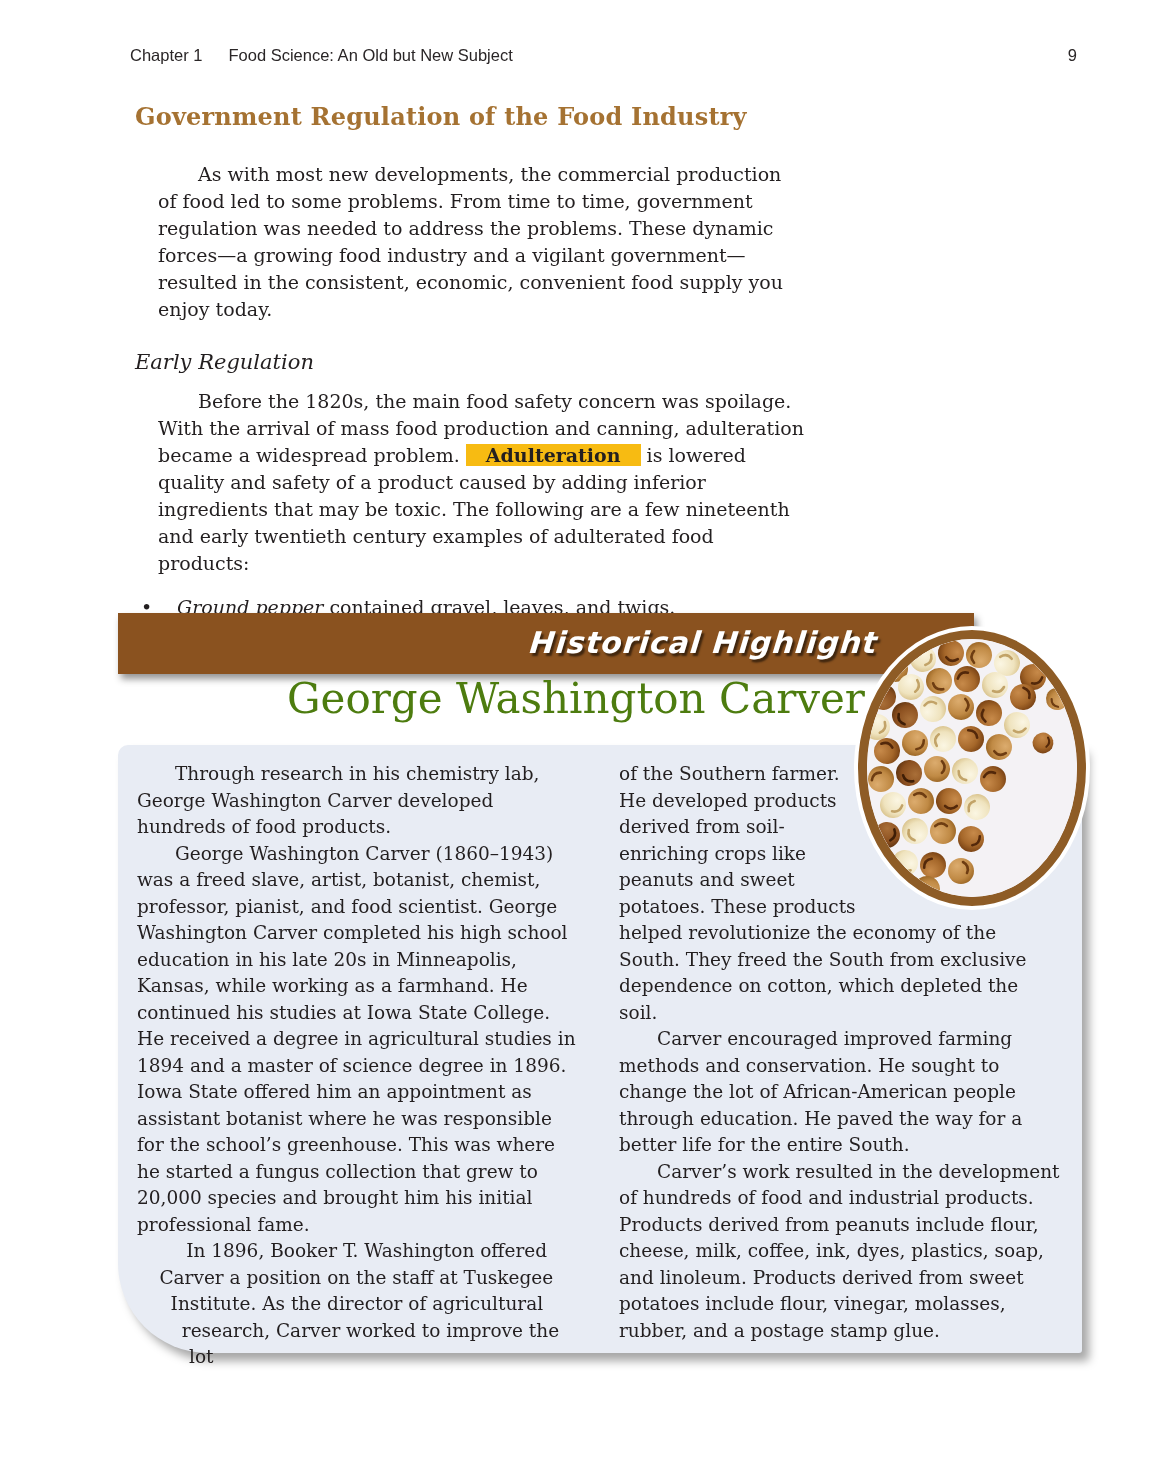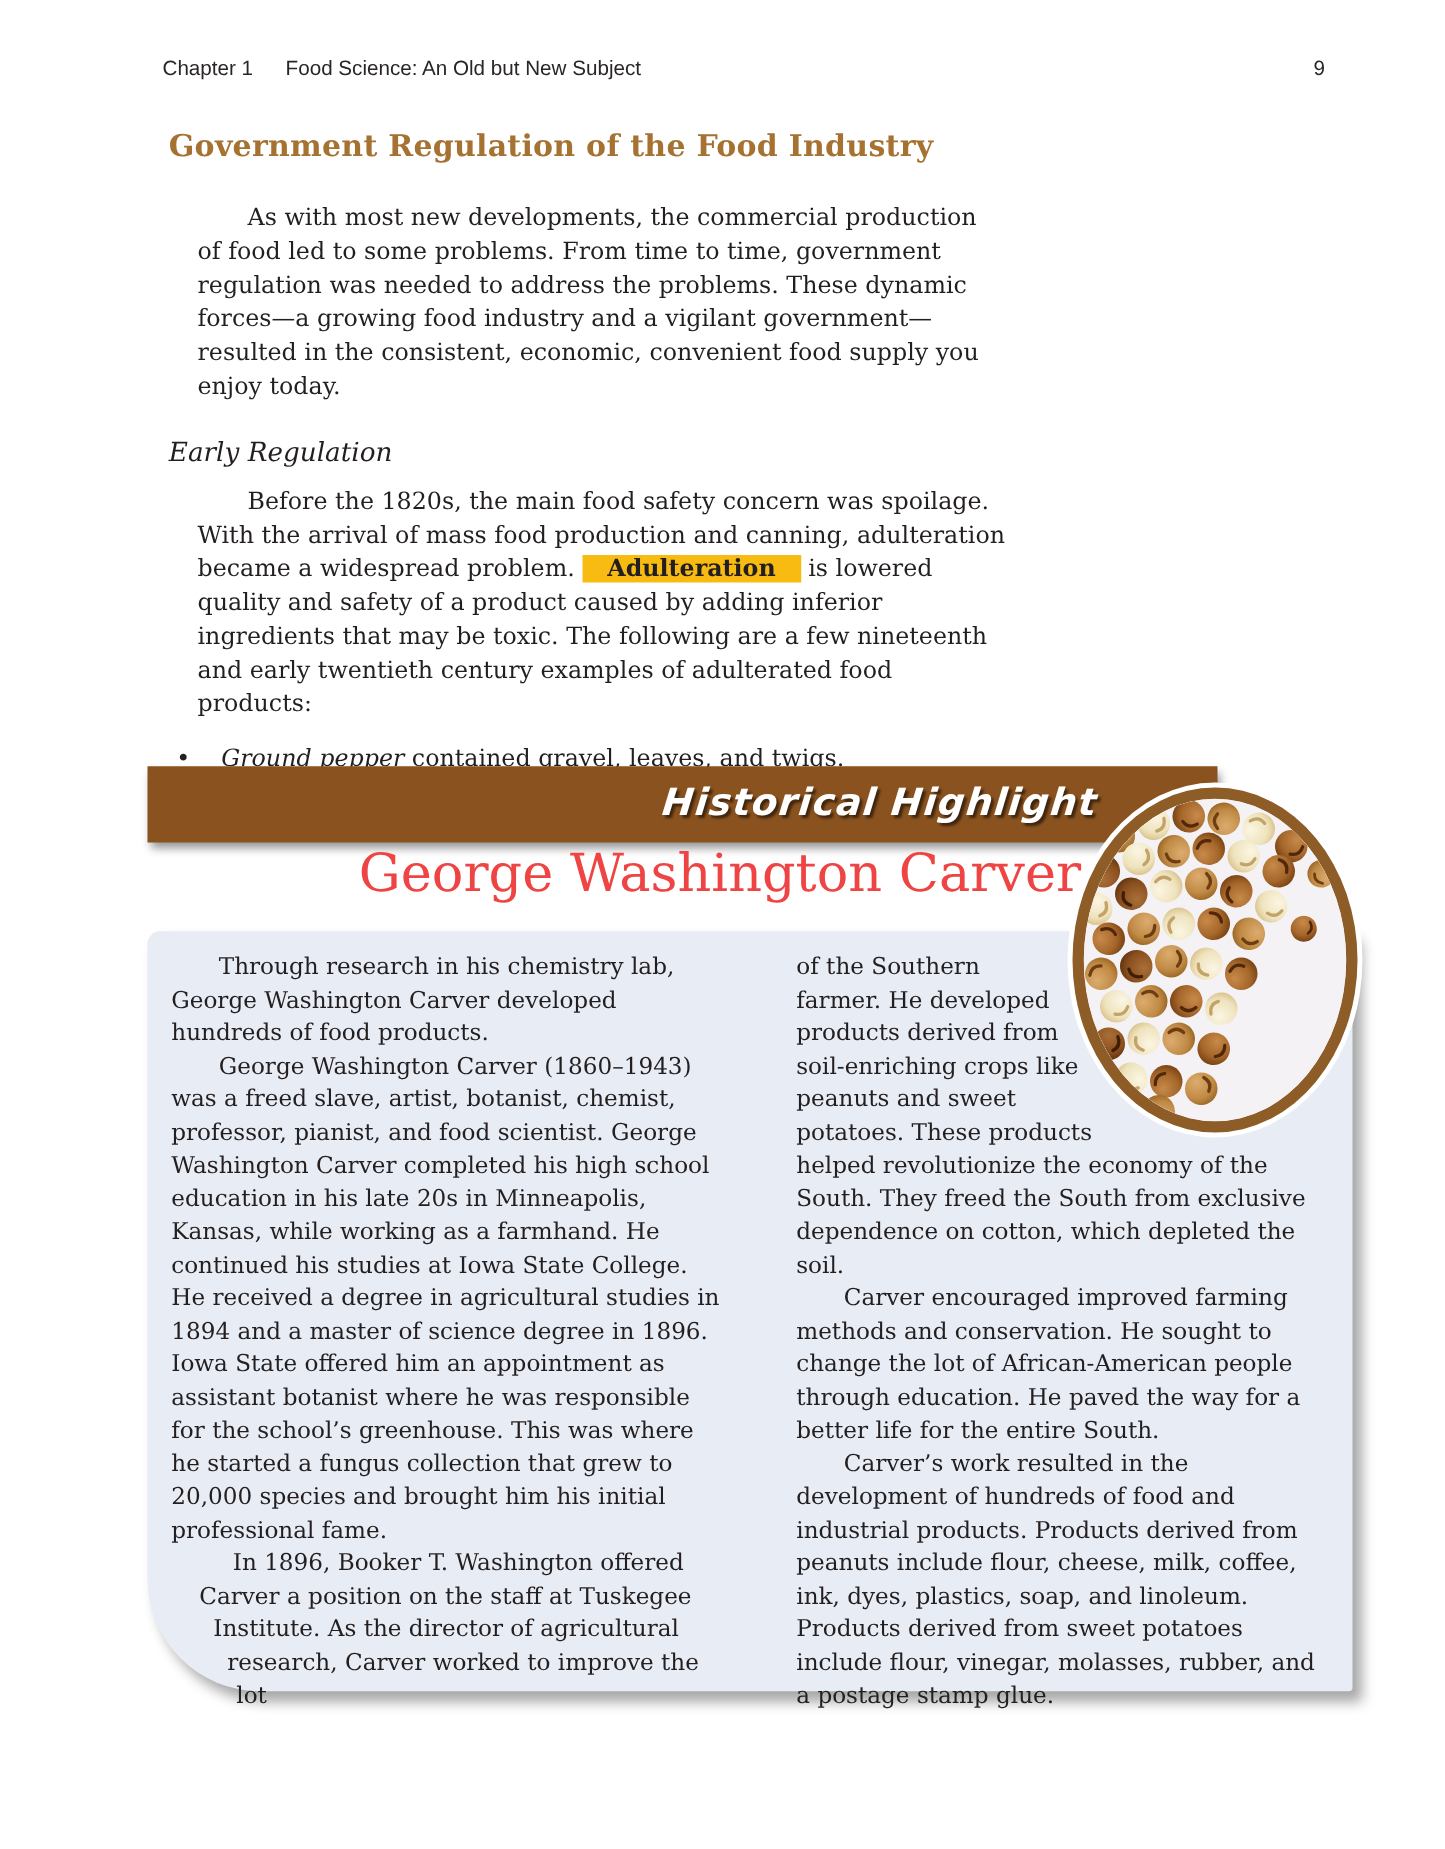--- a/index.html
+++ b/index.html
@@ -5,21 +5,21 @@
   * { margin:0; padding:0; box-sizing:border-box; }
   html,body { background:#ffffff; }
   .page {
     position:relative; width:1156px; height:1479px; background:#fff;
     font-family:"DejaVu Serif", serif; color:var(--text-dark, #231F20);
     overflow:hidden;
   }
 
   
   .runhead {
-    position:absolute; top:46px; left:130px; right:96px;
+    position:absolute; top:46px; left:130px; right:79px;
     display:flex; justify-content:space-between; align-items:baseline;
     font-family:"Liberation Sans", sans-serif; font-size:16.5px; color:#2a2627;
   }
   .runhead .chapter { margin-right:26px; }
 
   
   .top { position:absolute; top:102px; left:135px; width:670px; }
   .section-heading {
     font-size:24px; font-weight:bold; color:var(--heading-brown, #A57232);
     margin-bottom:30px; letter-spacing:.2px;
@@ -44,29 +44,29 @@
   }
   .banner-label {
     position:absolute; right:96px; top:0; line-height:60px;
     font-family:"DejaVu Sans", sans-serif; font-style:italic; font-weight:bold;
     font-size:30px; color:#ffffff; letter-spacing:1px;
     text-shadow:2.5px 2.5px 2px rgba(0,0,0,.55);
     transform:skewX(-6deg);
   }
   .hh-title {
     position:absolute; left:118px; top:74px; width:916px;
-    text-align:center; font-size:42px; color:#ef4444; white-space:nowrap;
+    text-align:center; font-size:42px; color:#4d7c0f; white-space:nowrap;
   }
   .hh-box {
     position:absolute; left:118px; top:145px; width:964px; height:608px;
     background:var(--box-bg, #E8ECF4);
     border-radius:10px 3px 3px 90px;
     box-shadow:7px 8px 10px rgba(0,0,0,.35);
     padding:16px 20px 0 19px;
-    display:flex; gap:56px;
+    display:flex; gap:38px;
   }
   .col { font-size:18.5px; line-height:26.5px; text-align:left; }
   .col-left { width:444px; flex:none; }
   .col-right { flex:1; min-width:0; }
   .col p { text-indent:38px; }
   .col p.cont { text-indent:0; }
 
   
   .photo-spacer {
     float:right; width:213px; height:152px;

